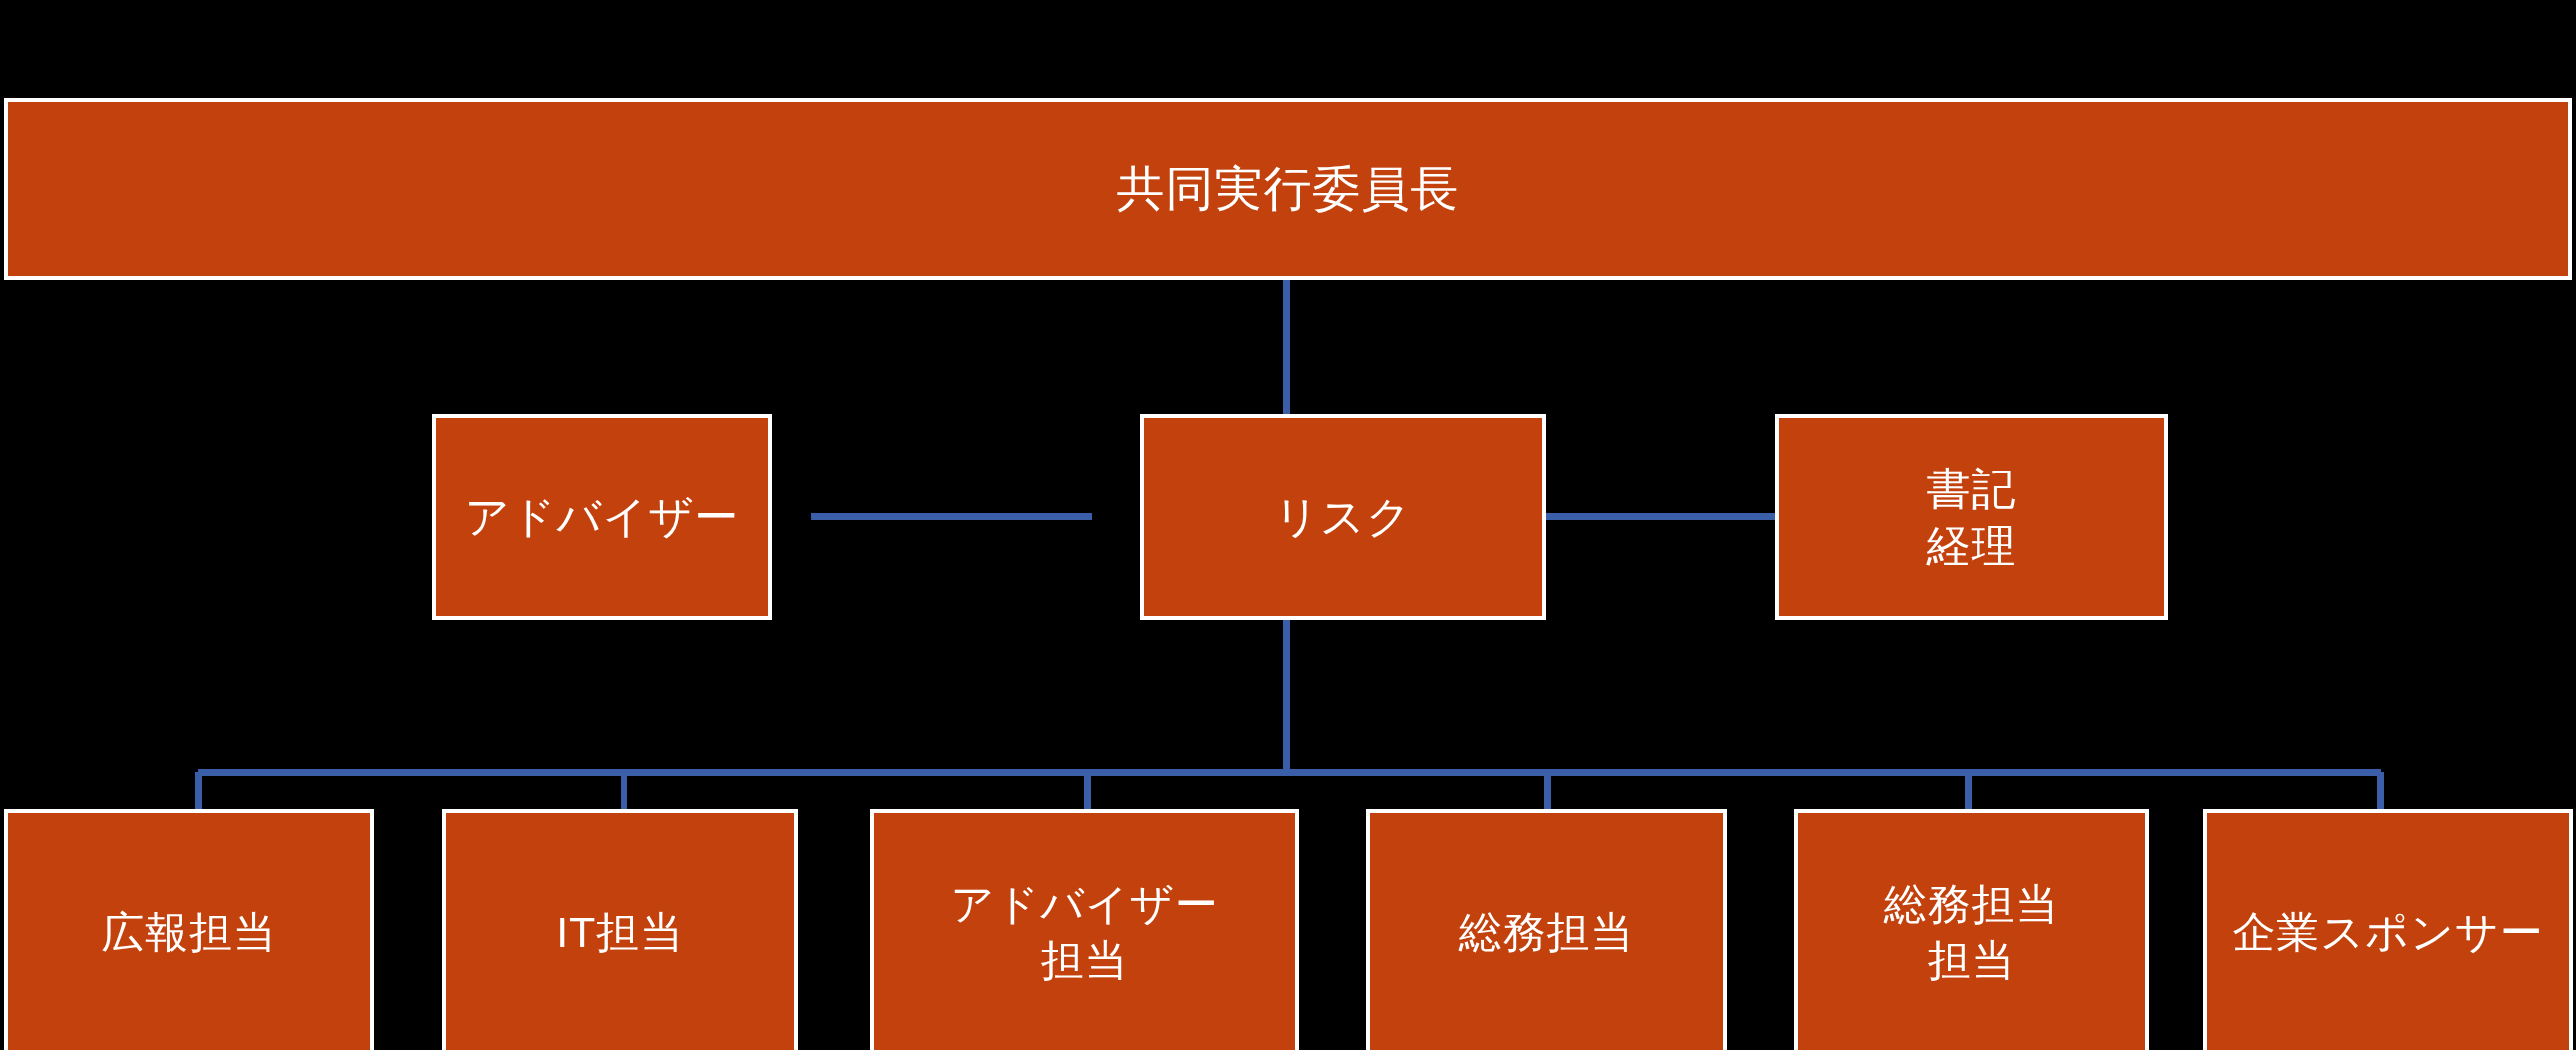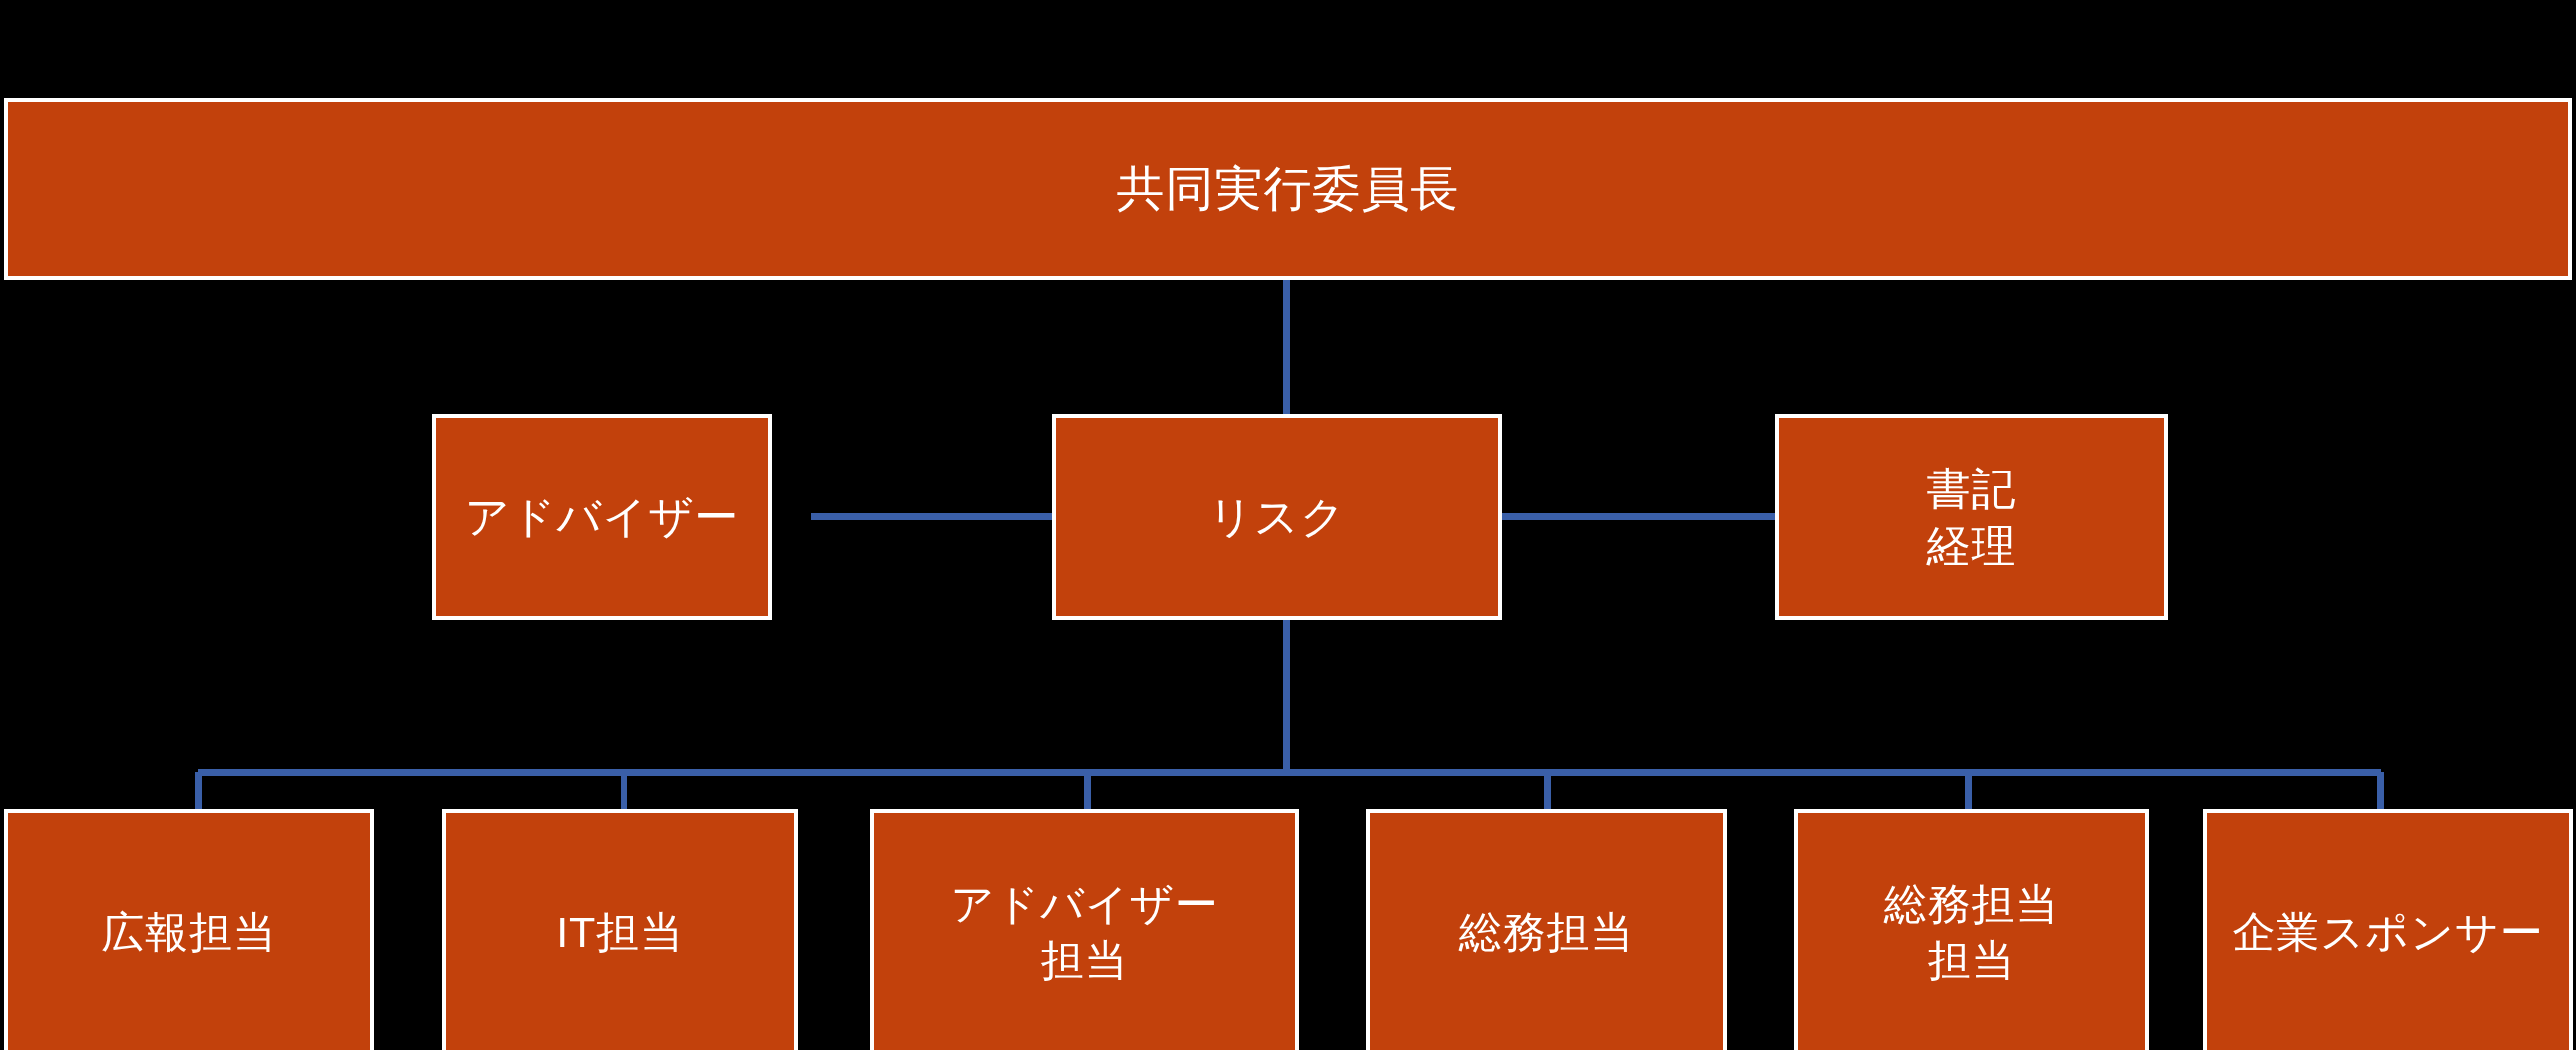--- a/index.html
+++ b/index.html
@@ -53,21 +53,21 @@
     left: 3.9px;
     top: 98px;
     width: 2568px;
     height: 182px;
   }
   #node-chair .node-label { font-size: 48px; }
 
   
   .node-mid { height: 206px; top: 414px; }
   #node-advisor { left: 432px; width: 340px; }
-  #node-risk    { left: 1052px; width: 450px; }
+  #node-risk    { left: 1140px; width: 406px; }
   #node-clerk   { left: 1775px; width: 393px; }
   .node-mid .node-label { font-size: 44px; }
 
   
   .node-bottom { top: 809px; height: 247px; }
   .node-bottom .node-label { font-size: 43px; }
   #node-ga        { left: 3.9px;    width: 370px; }
   #node-it        { left: 442px;  width: 356px; }
   #node-sponsor   { left: 870px;  width: 429px; }
   #node-pr        { left: 1366px; width: 361px; }

